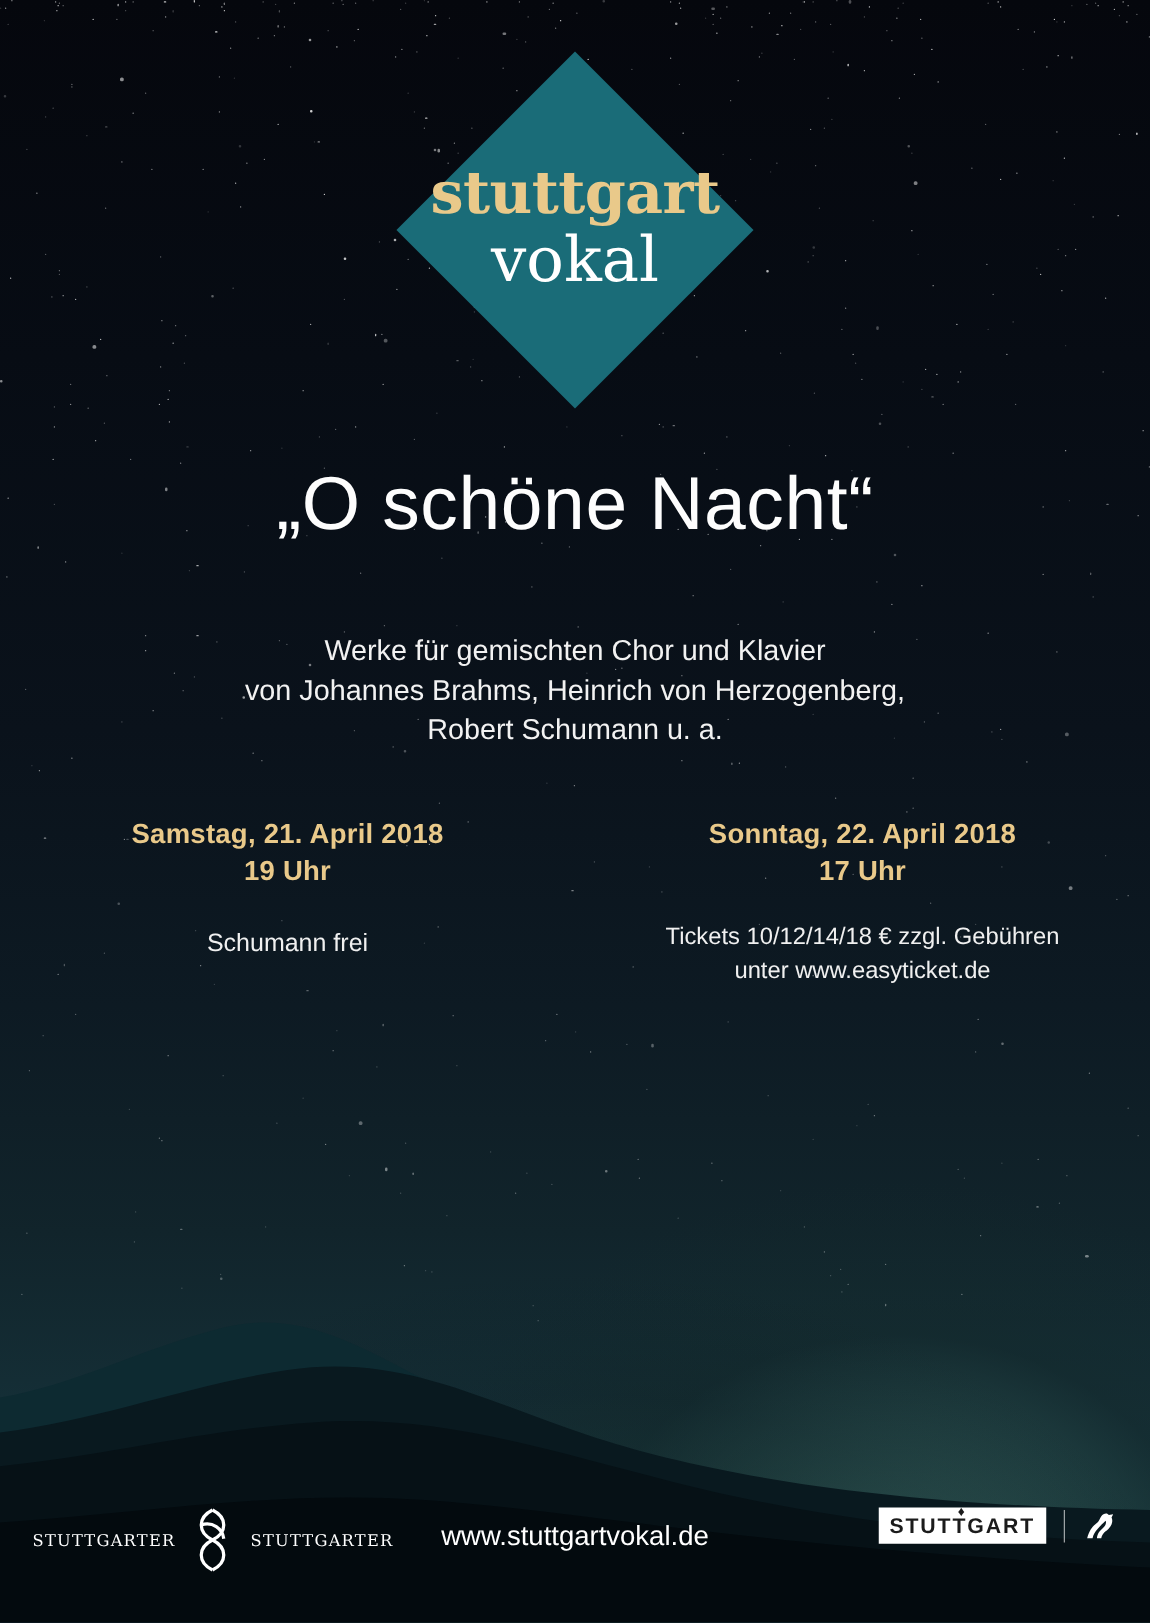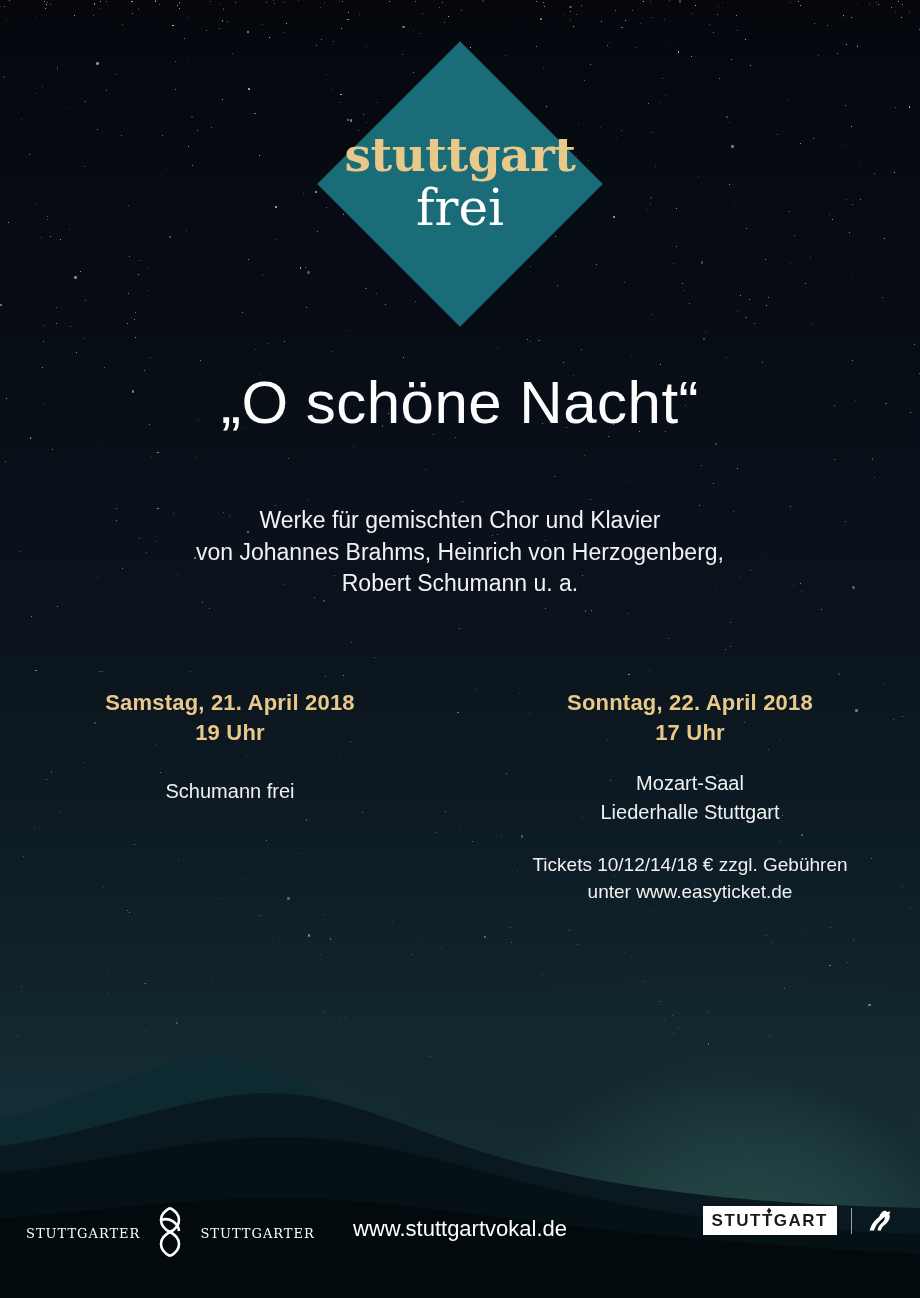--- a/index.html
+++ b/index.html
@@ -109,21 +109,20 @@
     top: 652px;
     left: 0;
     right: 0;
     display: flex;
   }
   .event {
     width: 50%;
     text-align: center;
     padding: 0 28px;
     box-sizing: border-box;
-    margin-top: 36px;
   }
   .event .date {
     font-size: 22px;
     font-weight: 700;
     color: #e9c98a;
     line-height: 1.35;
     letter-spacing: .2px;
   }
   .event .venue {
     margin-top: 22px;
@@ -866,35 +865,34 @@
       <i style="left: 576.3px; top: 13.7px; width: 1.1px; height: 1.1px; opacity: 0.42;"></i>
       <i style="left: 50.3px; top: 235.9px; width: 1.1px; height: 1.1px; opacity: 0.67;"></i>
       <i style="left: 596.3px; top: 264.3px; width: 1.1px; height: 1.1px; opacity: 0.65;"></i>
       <i style="left: 398.2px; top: 554.3px; width: 1.1px; height: 1.1px; opacity: 0.35;"></i>
     </div>
 
   <div class="logo-wrap">
     <div class="diamond"></div>
     <div class="logo-text">
       <div class="logo-top">stuttgart</div>
-      <div class="logo-bottom">frei</div>
+      <div class="logo-bottom">vokal</div>
     </div>
   </div>
 
   <div class="headline">„O schöne Nacht“</div>
   <div class="subhead multiline">Werke für gemischten Chor und Klavier<br>von Johannes Brahms, Heinrich von Herzogenberg,<br>Robert Schumann u. a.</div>
 
   <div class="events">
     <div class="event">
       <div class="date multiline">Samstag, 21. April 2018<br>19 Uhr</div>
       <div class="note multiline">Schumann frei</div>
     </div>
     <div class="event">
       <div class="date multiline">Sonntag, 22. April 2018<br>17 Uhr</div>
-      <div class="venue multiline">Mozart-Saal<br>Liederhalle Stuttgart</div>
       <div class="note tight multiline">Tickets 10/12/14/18 € zzgl. Gebühren<br>unter www.easyticket.de</div>
     </div>
   </div>
 
   <div class="ensemble">
   </div>
 
   <div class="mountains">
     <svg viewBox="0 0 920 330" preserveAspectRatio="none" aria-hidden="true">
       <path d="M0,150 C60,140 110,112 175,95 C250,75 300,120 370,150 C440,180 510,200 580,215 C660,232 760,250 920,252 L920,330 L0,330 Z" fill="#0d2a31"></path>

